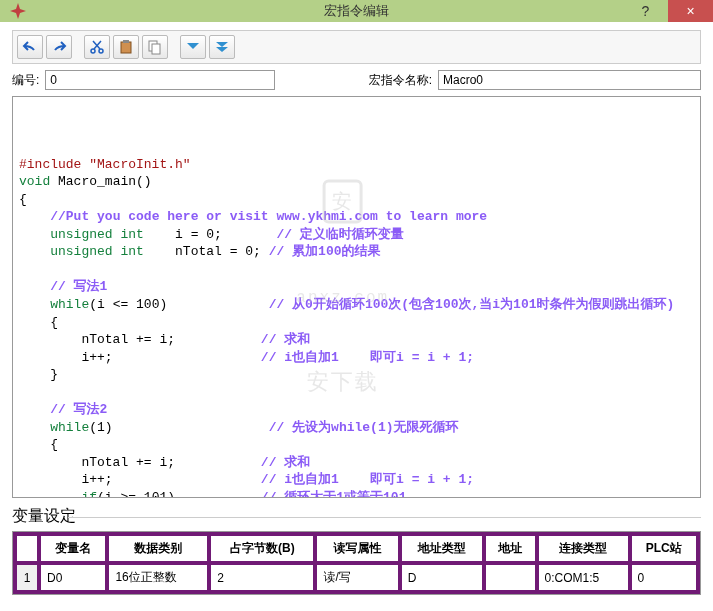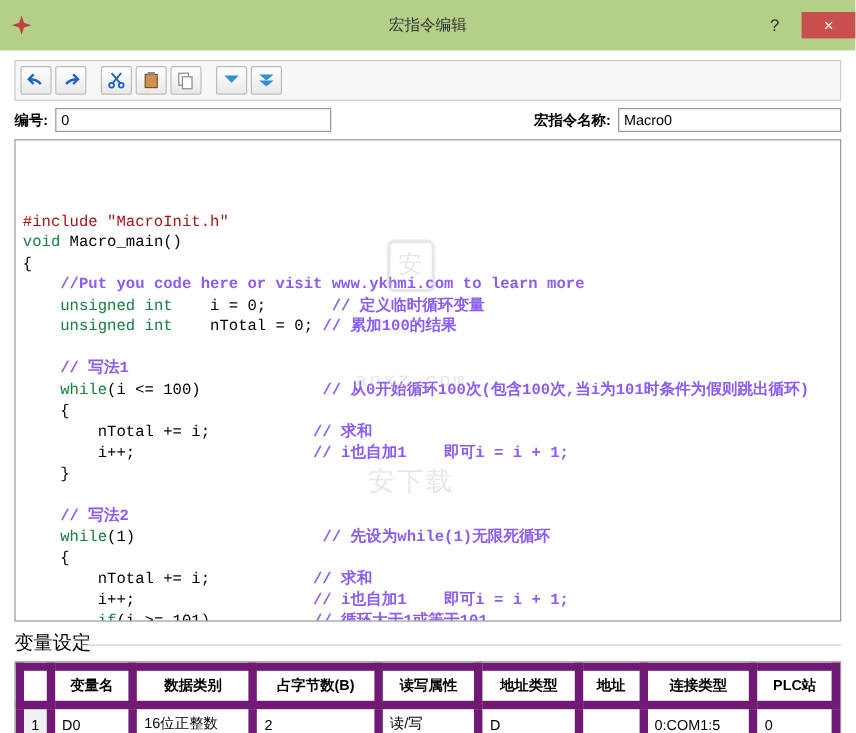--- a/index.html
+++ b/index.html
@@ -1,39 +1,39 @@
 <!DOCTYPE html>
 <html><head>
 <meta charset="utf-8">
 <style>
 * { box-sizing: border-box; margin: 0; padding: 0; }
 body { font-family: "Microsoft YaHei", SimSun, sans-serif; font-size: 12px; background: #fff; }
-.titlebar { height: 42px; background: #b4d088; display: flex; align-items: center; position: relative; }
+.titlebar { height: 22px; background: #b4d088; display: flex; align-items: center; position: relative; }
 .titlebar-icon { width: 20px; height: 20px; margin-left: 8px; display: flex; align-items: center; justify-content: center; }
 .titlebar-title { position: absolute; left: 50%; transform: translateX(-50%); font-size: 13px; color: #333; }
 .titlebar-controls { position: absolute; right: 0; display: flex; }
 .titlebar-btn { width: 45px; height: 22px; display: flex; align-items: center; justify-content: center; font-size: 14px; color: #333; }
 .titlebar-close { background: #c8504f; color: #fff; width: 45px; height: 22px; }
 .content { padding: 8px 12px 0 12px; }
 .toolbar-panel { border: 1px solid #ccc; padding: 4px; margin-bottom: 6px; background: #f7f7f7; }
 .toolbar { display: flex; gap: 3px; align-items: center; }
 .tbtn { width: 26px; height: 24px; border: 1px solid #bbb; background: linear-gradient(#fff,#e8e8e8); display: flex; align-items: center; justify-content: center; cursor: pointer; border-radius: 2px; }
 .tbtn svg { width: 16px; height: 16px; }
 .fields-row { display: flex; align-items: center; gap: 6px; margin-bottom: 6px; }
-.fields-row label { font-size: 12px; font-weight: bold; }
+.fields-row label { font-size: 12px; }
 .field-input { border: 1px solid #999; padding: 2px 4px; font-size: 12px; height: 20px; background: #fff; }
 .code-area { border: 1px solid #999; background: #fff; padding: 6px; font-family: "Courier New", monospace; font-size: 13px; line-height: 1.35; height: 402px; overflow: hidden; white-space: pre; position: relative; }
 .kw { color: #15803d; }
 .cmt { color: #8b5cf6; font-weight: bold; }
 .pre { color: #a31515; }
 .section-label { font-size: 16px; margin: 8px 0 4px 0; position: relative; }
 .section-label::after { content: ""; position: absolute; left: 56px; right: 0; top: 50%; border-top: 1px solid #ccc; }
 .table-wrap { border: 1px solid #999; overflow: hidden; }
 table { border-collapse: collapse; width: 100%; font-size: 12px; }
-th, td { border: 7px solid #701a75; padding: 4px 6px; text-align: left; background: #fff; height: 24px; }
+th, td { border: 4px solid #701a75; padding: 4px 6px; text-align: left; background: #fff; height: 24px; }
 th { background: #fff; font-weight: bold; text-align: center; }
 td.rowhdr { background: #f0f0f0; text-align: center; width: 24px; }
 .watermark { position: absolute; top: 48%; left: 48%; transform: translate(-50%,-50%); color: #ccc; font-size: 22px; opacity: 0.45; pointer-events: none; text-align: center; letter-spacing: 2px; }
 .watermark .wm-icon { width: 40px; height: 44px; border: 3px solid #ccc; border-radius: 6px; margin: 0 auto 4px; display: flex; align-items: center; justify-content: center; font-size: 20px; }
 </style>
 </head>
 <body>
 
 <div class="titlebar">
   <div class="titlebar-icon">
@@ -94,21 +94,21 @@
           </svg>
         </div>
     </div>
   </div>
 
   <div class="fields-row">
     <label>编号:</label>
     <input class="field-input" style="width: 230px;" value="0">
     <div style="flex:1"></div>
     <label>宏指令名称:</label>
-    <input class="field-input" style="width: 186px;" value="Macro0">
+    <input class="field-input" style="width: 263px;" value="Macro0">
   </div>
 
   <div class="code-area" id="code-area">
     <div class="watermark">
       <div class="wm-icon">安</div>
       <div style="font-size:16px">anxz.com</div>
       <div>安下载</div>
     </div>
   <div class="pre">#include "MacroInit.h"</div><div><span class="kw">void</span><span> Macro_main()</span></div><div><span>{</span></div><div><span>    </span><span class="cmt">//Put you code here or visit www.ykhmi.com to learn more</span></div><div><span>    </span><span class="kw">unsigned int</span><span>    i = 0;       </span><span class="cmt">// 定义临时循环变量</span></div><div><span>    </span><span class="kw">unsigned int</span><span>    nTotal = 0; </span><span class="cmt">// 累加100的结果</span></div><div>&nbsp;</div><div><span>    </span><span class="cmt">// 写法1</span></div><div><span>    </span><span class="kw">while</span><span>(i &lt;= 100)             </span><span class="cmt">// 从0开始循环100次(包含100次,当i为101时条件为假则跳出循环)</span></div><div><span>    {</span></div><div><span>        nTotal += i;           </span><span class="cmt">// 求和</span></div><div><span>        i++;                   </span><span class="cmt">// i也自加1    即可i = i + 1;</span></div><div><span>    }</span></div><div>&nbsp;</div><div><span>    </span><span class="cmt">// 写法2</span></div><div><span>    </span><span class="kw">while</span><span>(1)                    </span><span class="cmt">// 先设为while(1)无限死循环</span></div><div><span>    {</span></div><div><span>        nTotal += i;           </span><span class="cmt">// 求和</span></div><div><span>        i++;                   </span><span class="cmt">// i也自加1    即可i = i + 1;</span></div><div><span>        </span><span class="kw">if</span><span>(i &gt;= 101)           </span><span class="cmt">// 循环大于1或等于101</span></div></div>
 

